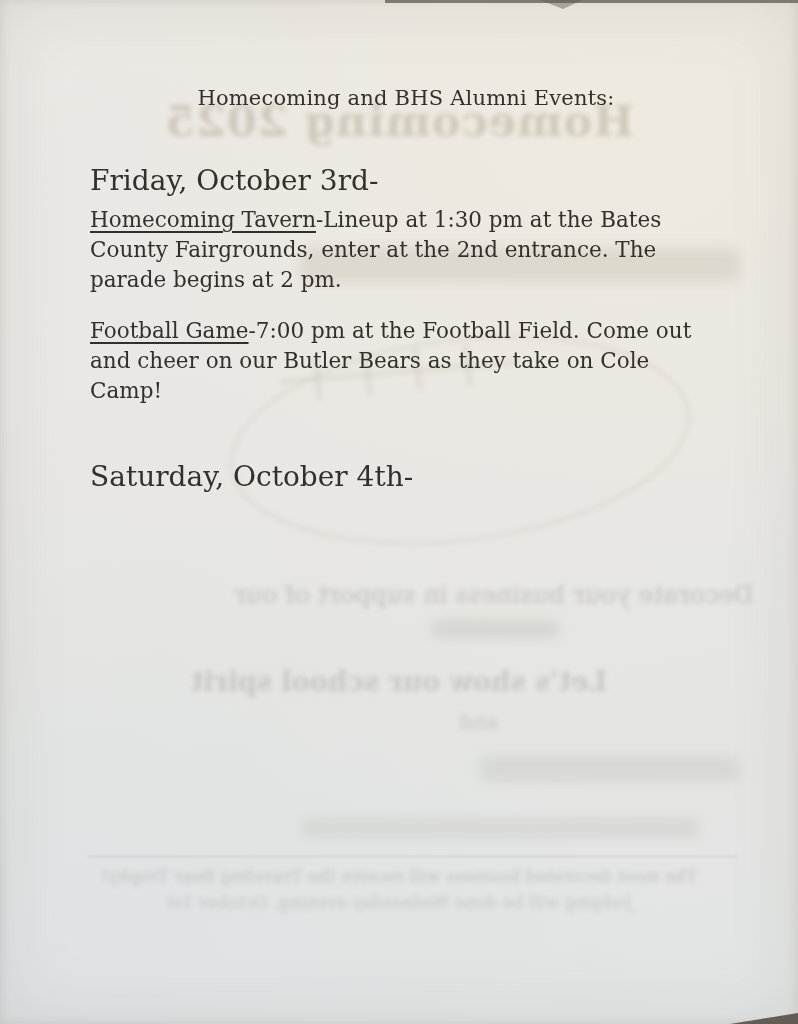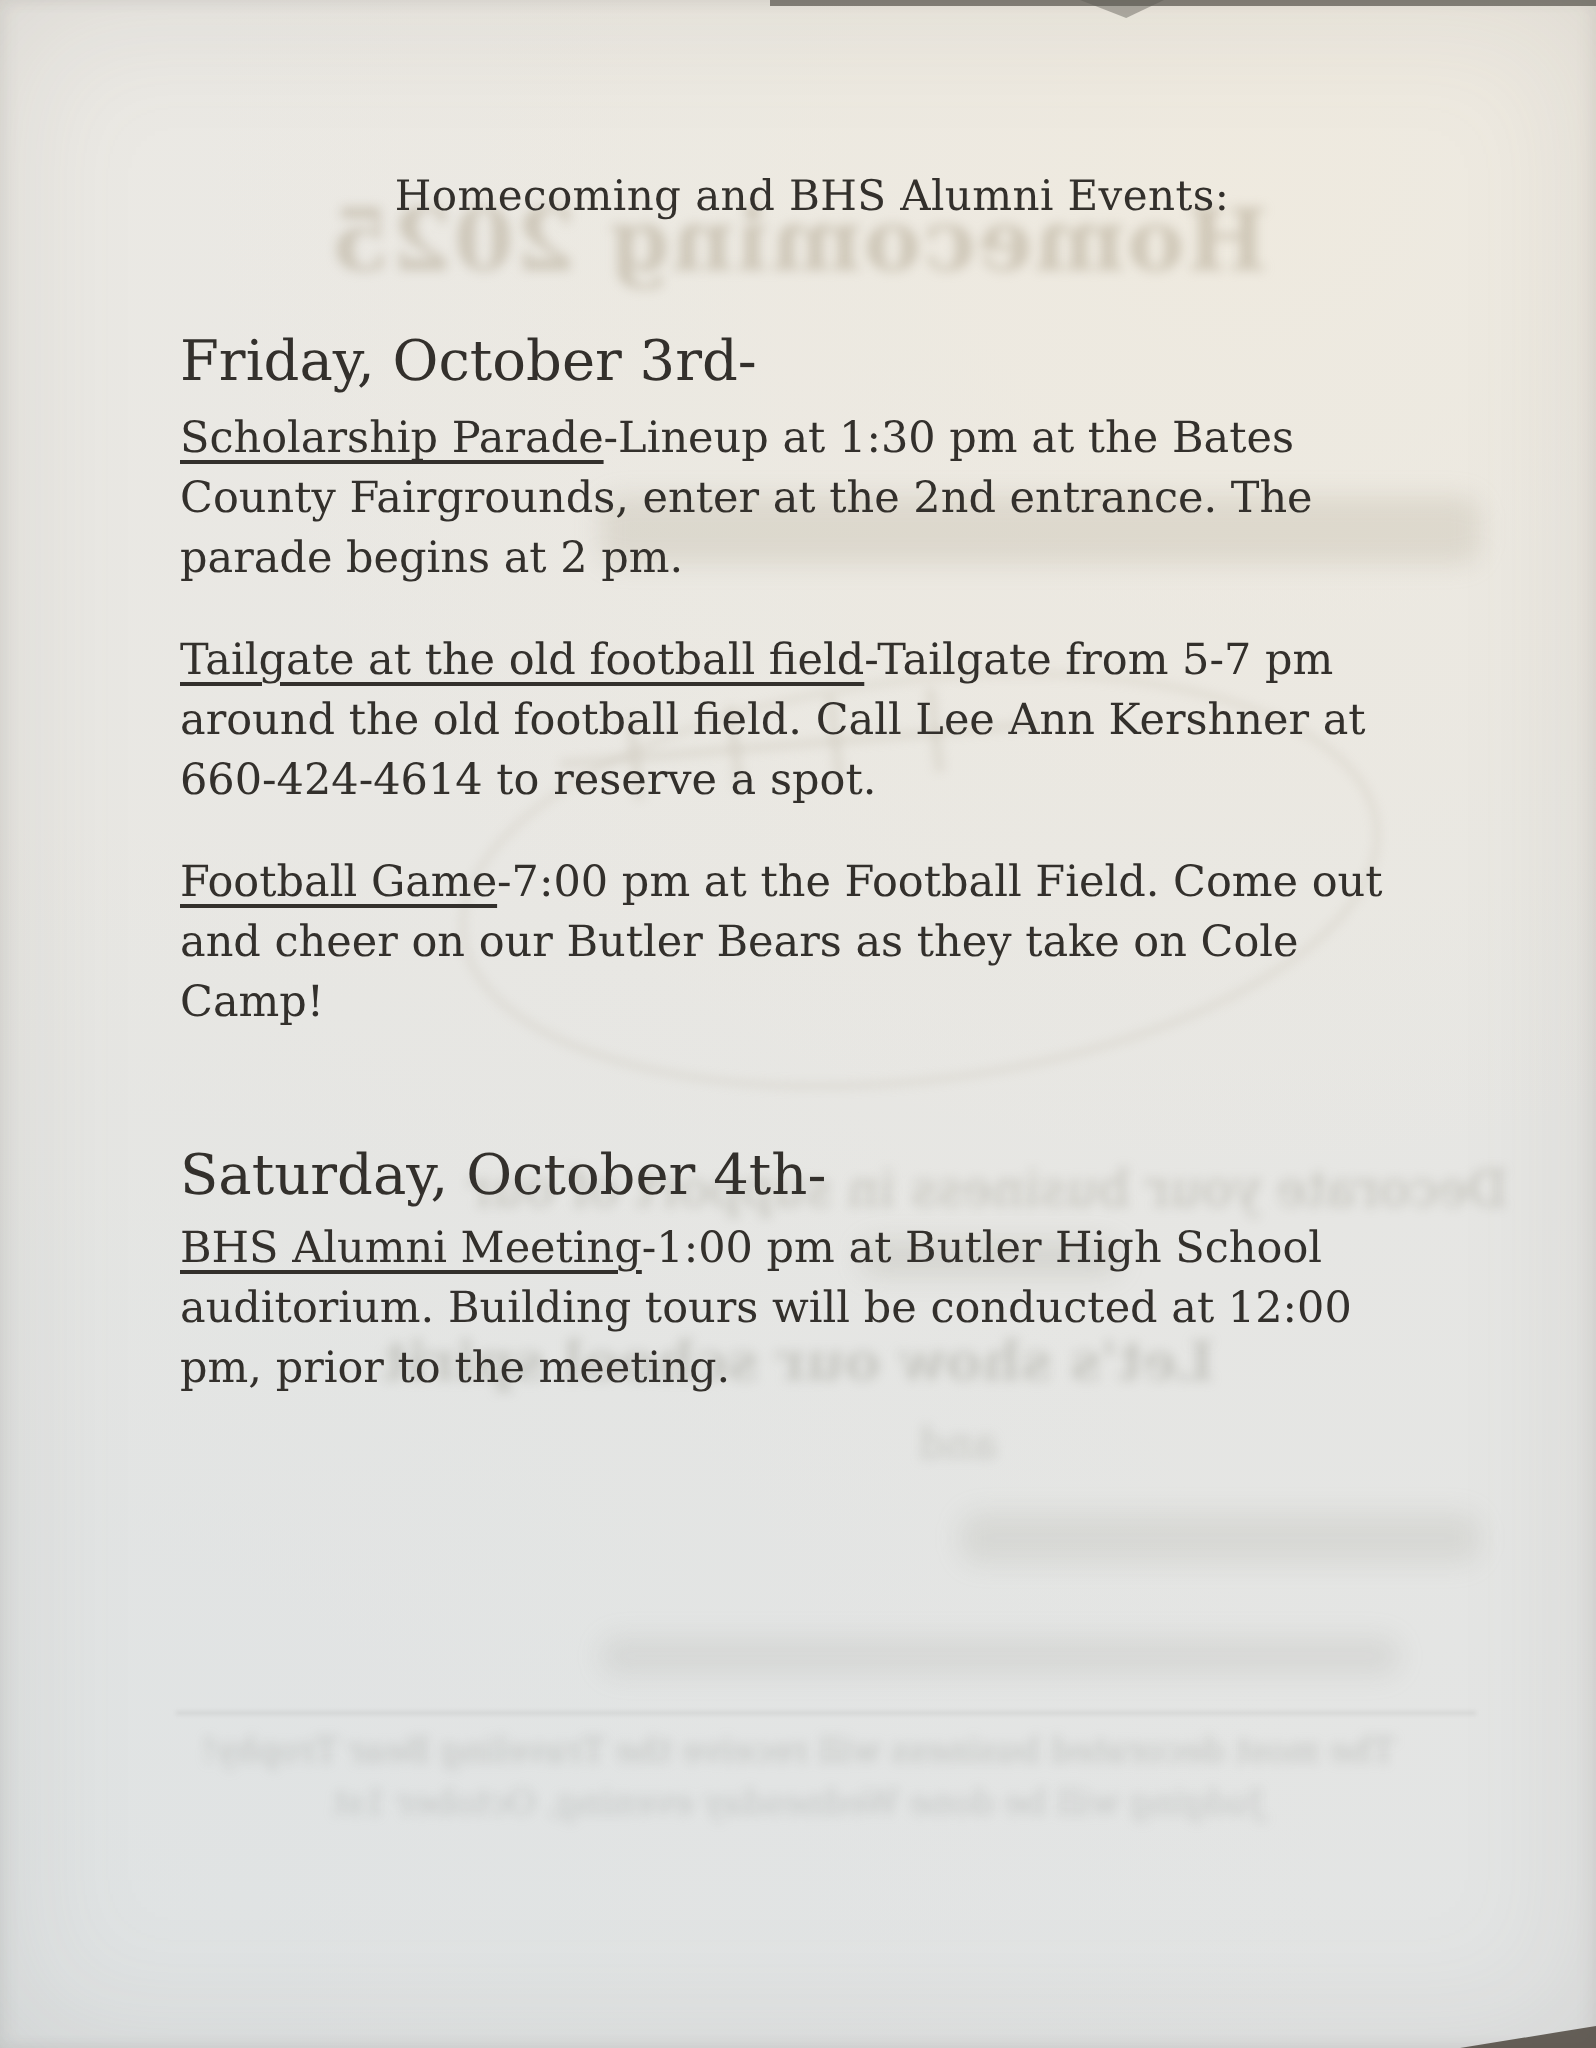--- a/index.html
+++ b/index.html
@@ -129,29 +129,27 @@
     <line x1="245" y1="33" x2="250" y2="75" stroke="#b7af9f" stroke-width="6" opacity="0.4"></line>
     <line x1="295" y1="28" x2="300" y2="70" stroke="#b7af9f" stroke-width="6" opacity="0.4"></line>
     <line x1="345" y1="24" x2="350" y2="66" stroke="#b7af9f" stroke-width="6" opacity="0.4"></line>
   </svg>
 
   <div class="page">
     <div class="doc-title">Homecoming and BHS Alumni Events:</div>
 
     <h2 class="day-heading">Friday, October 3rd-</h2>
 
-    <p class="event"><span class="event-name">Scholarship Parade</span><span>-Lineup at 1:30 pm at the Bates County Fairgrounds, enter at the 2nd entrance. The parade begins at 2 pm.</span></p>
+    <p class="event"><span class="event-name">Homecoming Tavern</span><span>-Lineup at 1:30 pm at the Bates County Fairgrounds, enter at the 2nd entrance. The parade begins at 2 pm.</span></p>
 
-    <p class="event"><span class="event-name">Tailgate at the old football field</span><span>-Tailgate from 5-7 pm around the old football field. Call Lee Ann Kershner at 660-424-4614 to reserve a spot.</span></p>
 
     <p class="event"><span class="event-name">Football Game</span><span>-7:00 pm at the Football Field. Come out and cheer on our Butler Bears as they take on Cole Camp!</span></p>
 
     <h2 class="day-heading saturday">Saturday, October 4th-</h2>
 
-    <p class="event"><span class="event-name">BHS Alumni Meeting</span><span>-1:00 pm at Butler High School auditorium. Building tours will be conducted at 12:00 pm, prior to the meeting.</span></p>
 
 
   </div>
 
   <div class="edge-top"></div>
   <div class="edge-notch"></div>
   <div class="edge-corner-br"></div>
 </div>
 
 </body></html>

